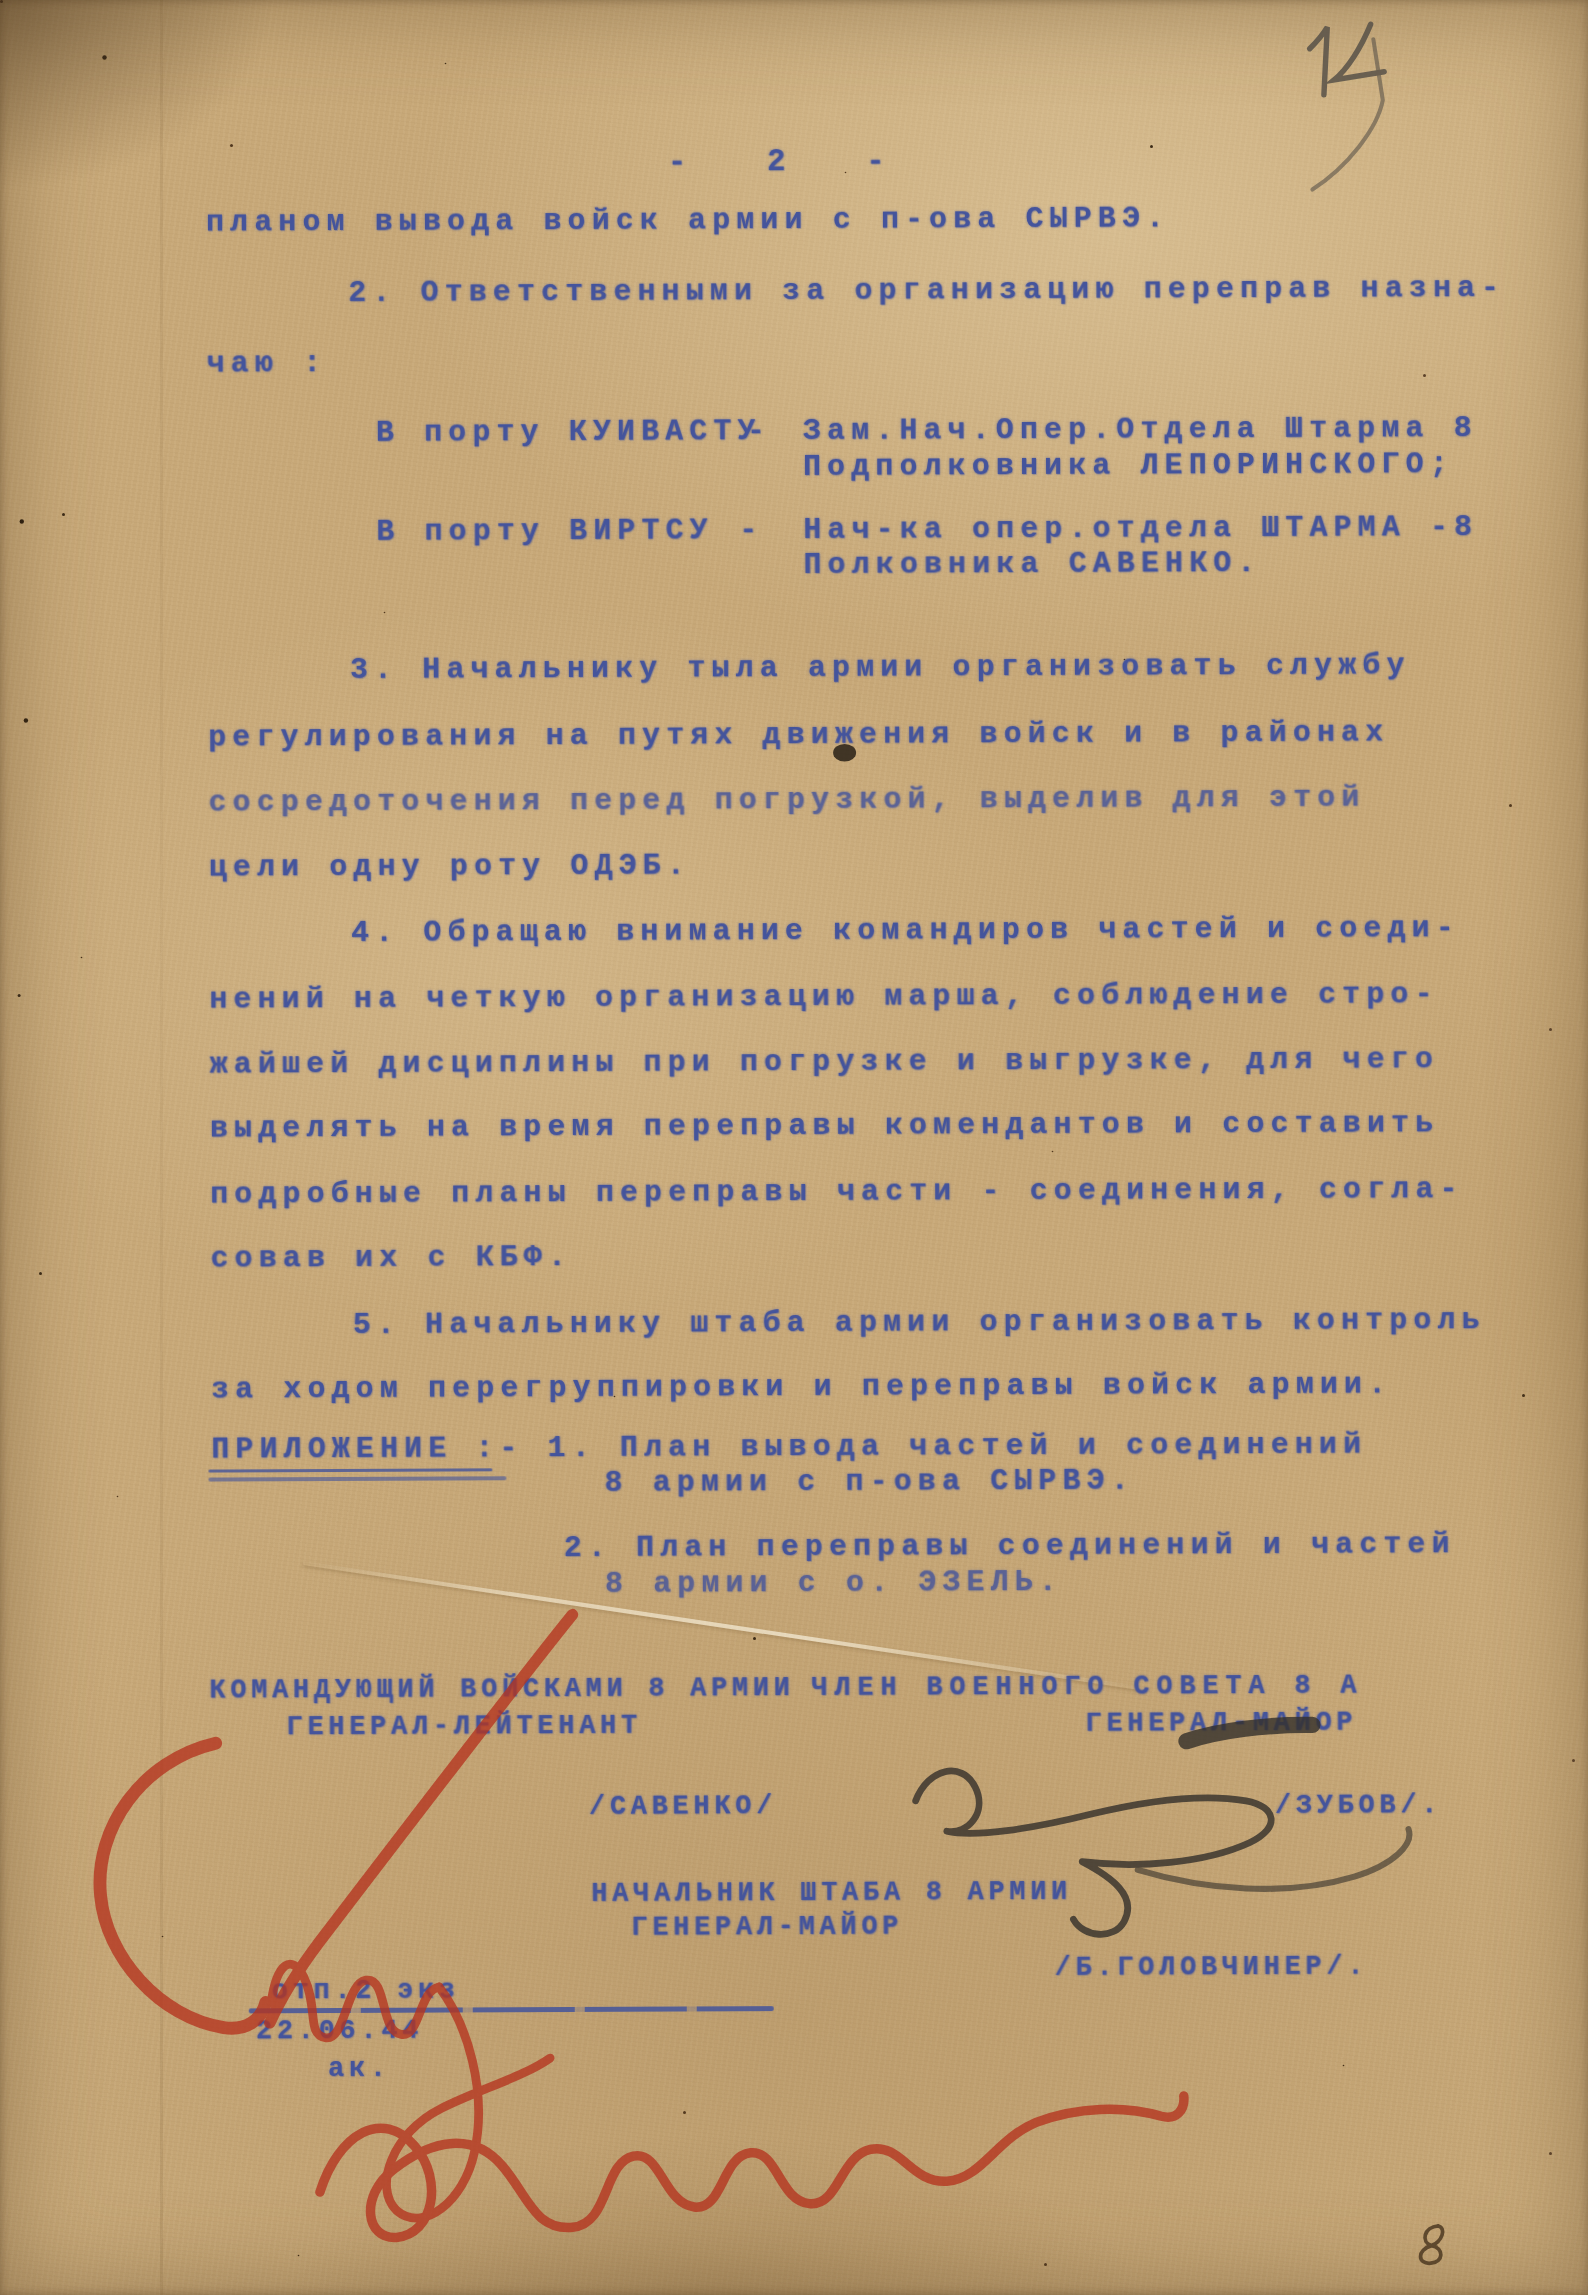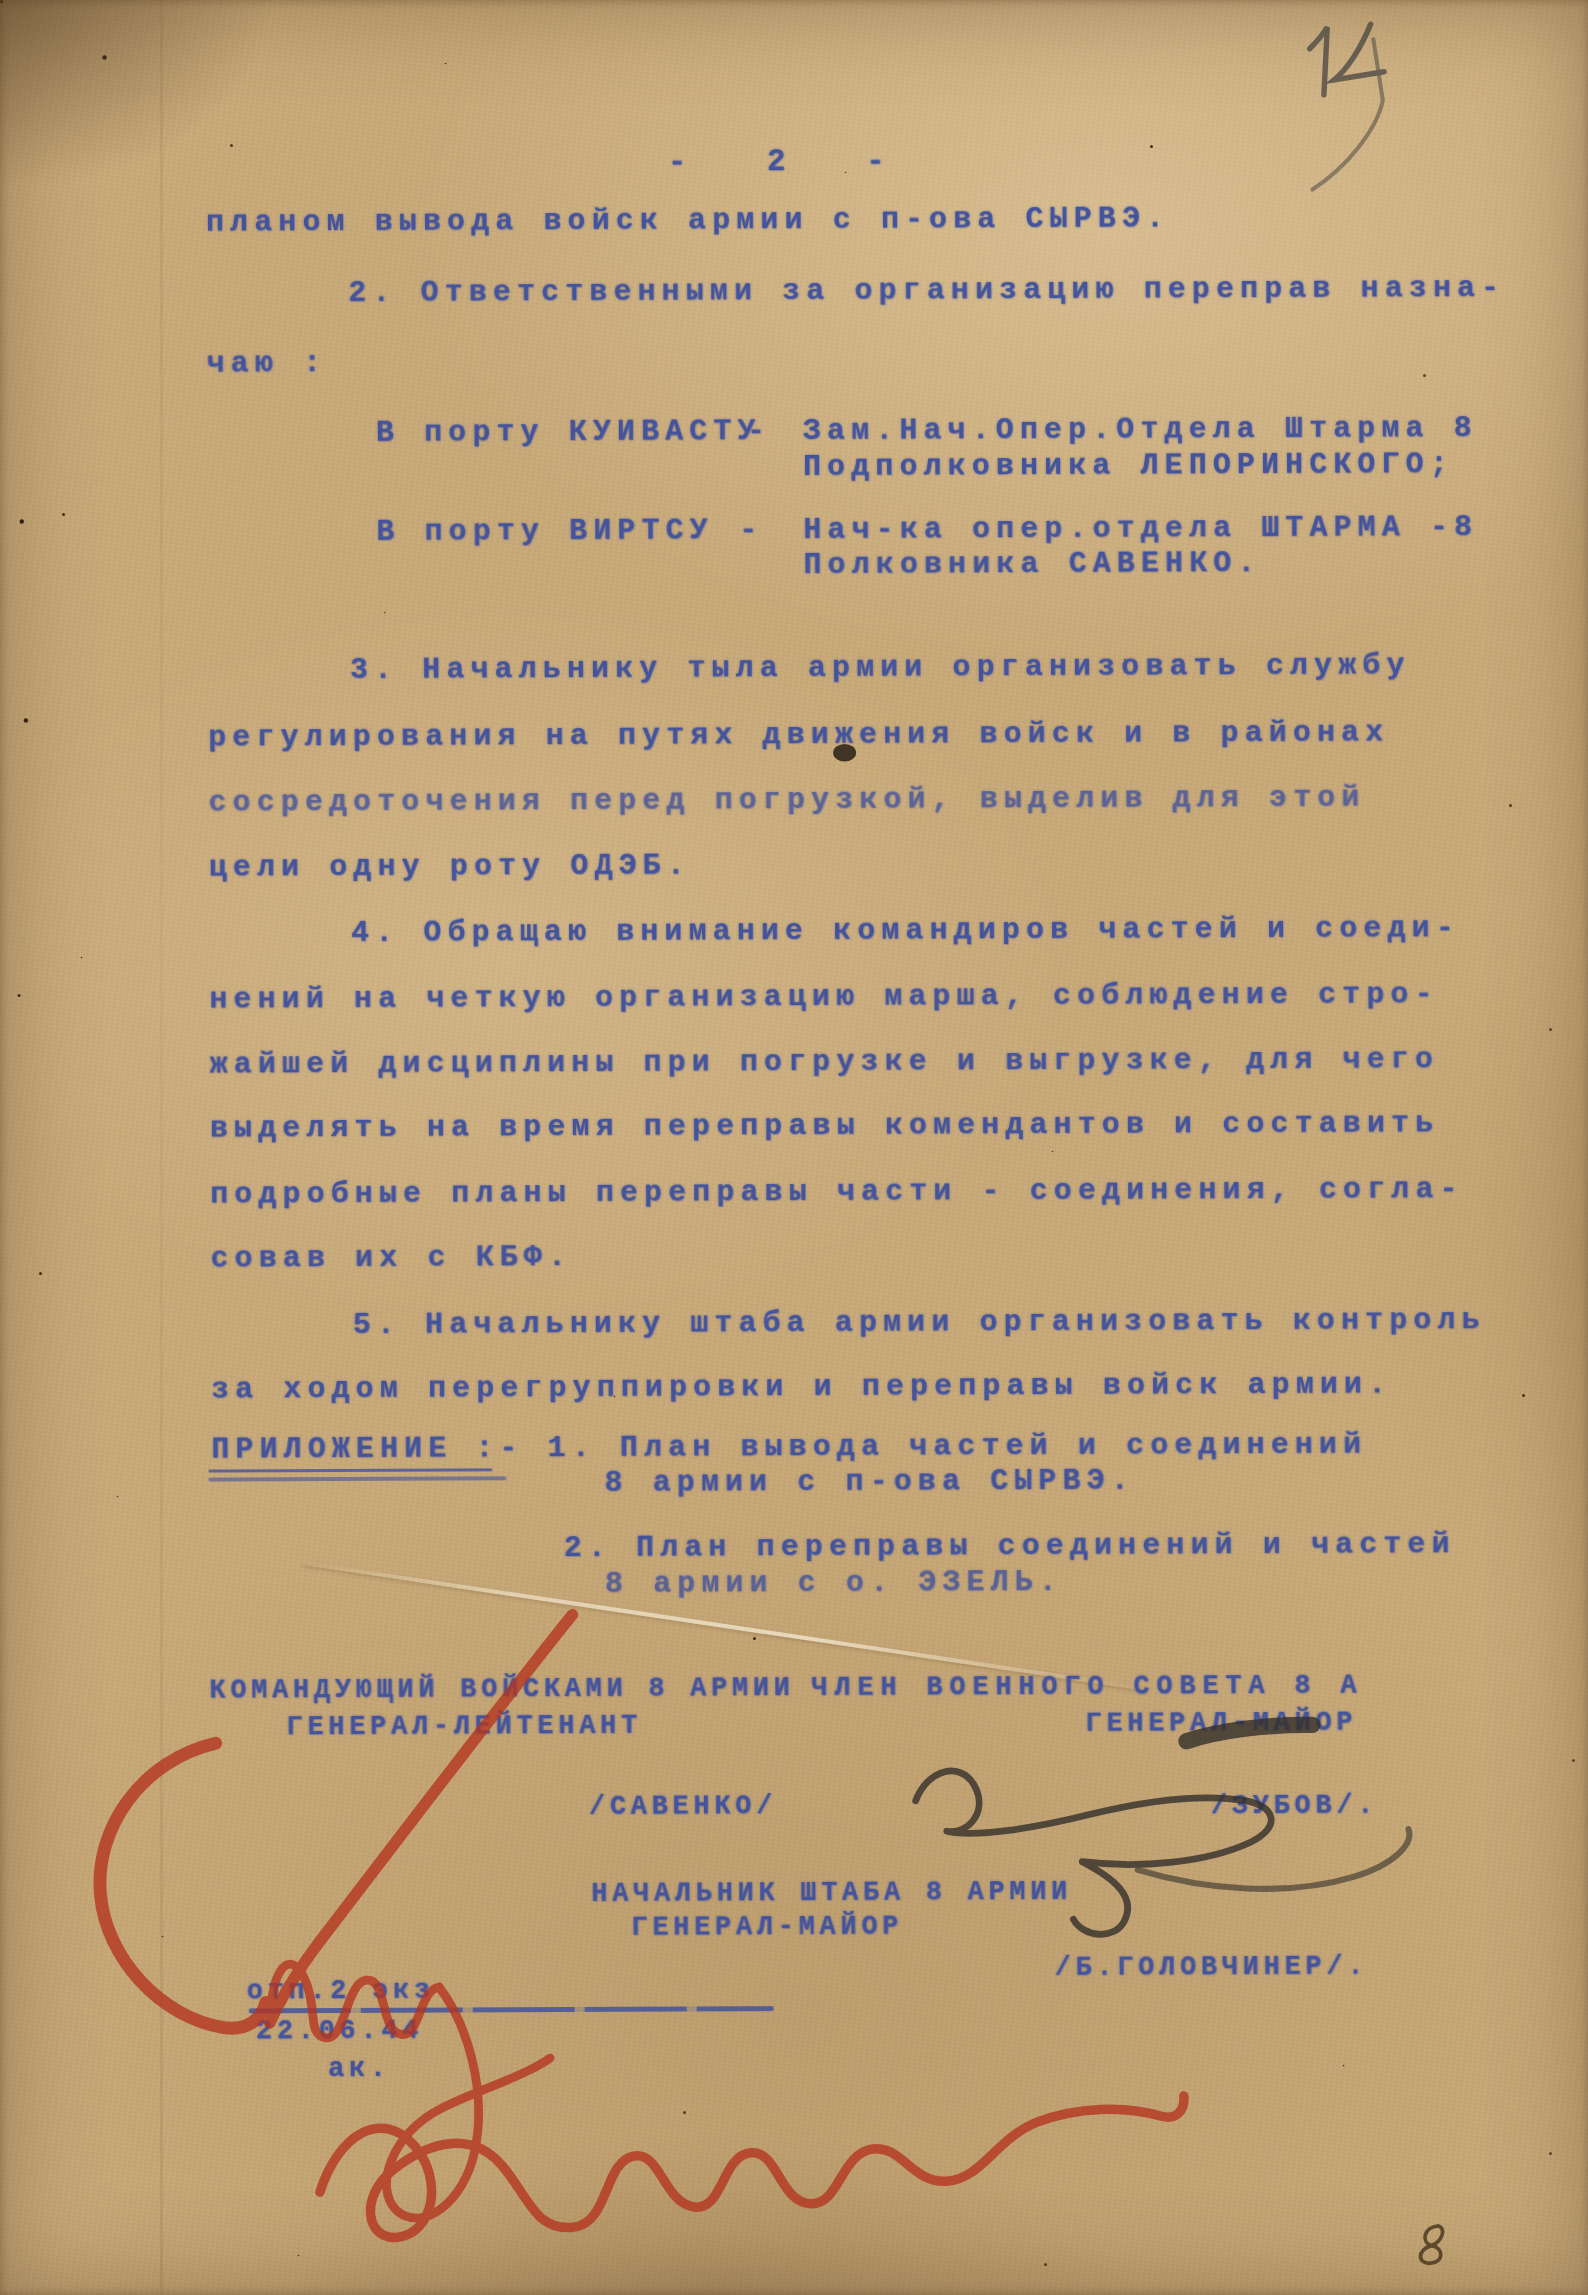--- a/index.html
+++ b/index.html
@@ -110,27 +110,27 @@
     <div class="t" style="left:603px;top:1465px">8 армии с п-ова СЫРВЭ.</div>
     <div class="t" style="left:562px;top:1530px">2. План переправы соединений и частей</div>
     <div class="t faded" style="left:603px;top:1566px">8 армии с о. ЭЗЕЛЬ.</div>
 
     <div class="t sm" style="left:207px;top:1671px">КОМАНДУЮЩИЙ ВОЙСКАМИ 8 АРМИИ</div>
     <div class="t sm" style="left:809px;top:1671px;letter-spacing:6.8px">ЧЛЕН ВОЕННОГО СОВЕТА 8 А</div>
     <div class="t sm" style="left:284px;top:1708px">ГЕНЕРАЛ-ЛЕЙТЕНАНТ</div>
     <div class="t sm" style="left:1083px;top:1708px">ГЕНЕРАЛ-МАЙОР</div>
 
     <div class="t sm" style="left:586px;top:1789px">/САВЕНКО/</div>
-    <div class="t sm" style="left:1208px;top:1791px">/ЗУБОВ/.</div>
+    <div class="t sm" style="left:1272px;top:1791px">/ЗУБОВ/.</div>
 
     <div class="t sm" style="left:588px;top:1876px">НАЧАЛЬНИК ШТАБА 8 АРМИИ</div>
     <div class="t sm" style="left:628px;top:1910px">ГЕНЕРАЛ-МАЙОР</div>
     <div class="t sm" style="left:1051px;top:1952px">/Б.ГОЛОВЧИНЕР/.</div>
 
-    <div class="t sm" style="left:243px;top:1972px">отп.2 экз</div>
+    <div class="t sm" style="left:268px;top:1972px">отп.2 экз</div>
     <div class="hr-dashed" style="left:245px;top:2006px;width:525px"></div>
     <div class="t sm" style="left:252px;top:2012px">22.06.44</div>
     <div class="t sm" style="left:324px;top:2050px">ак.</div>
   </div>
 
   <svg class="overlay" viewBox="0 0 2346 3390" width="1589" height="2295">
 
     <ellipse cx="1247" cy="1112" rx="17" ry="13" fill="#221b12" opacity="0.82"></ellipse>
 
     <g stroke="#514c45" stroke-width="8" fill="none" stroke-linecap="round" opacity="0.8">

